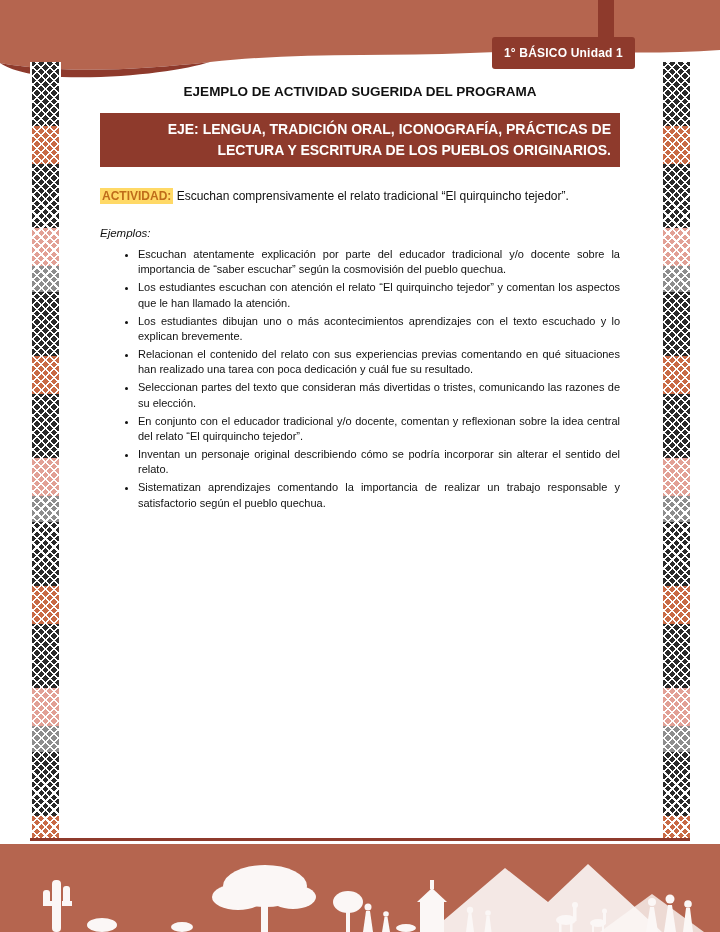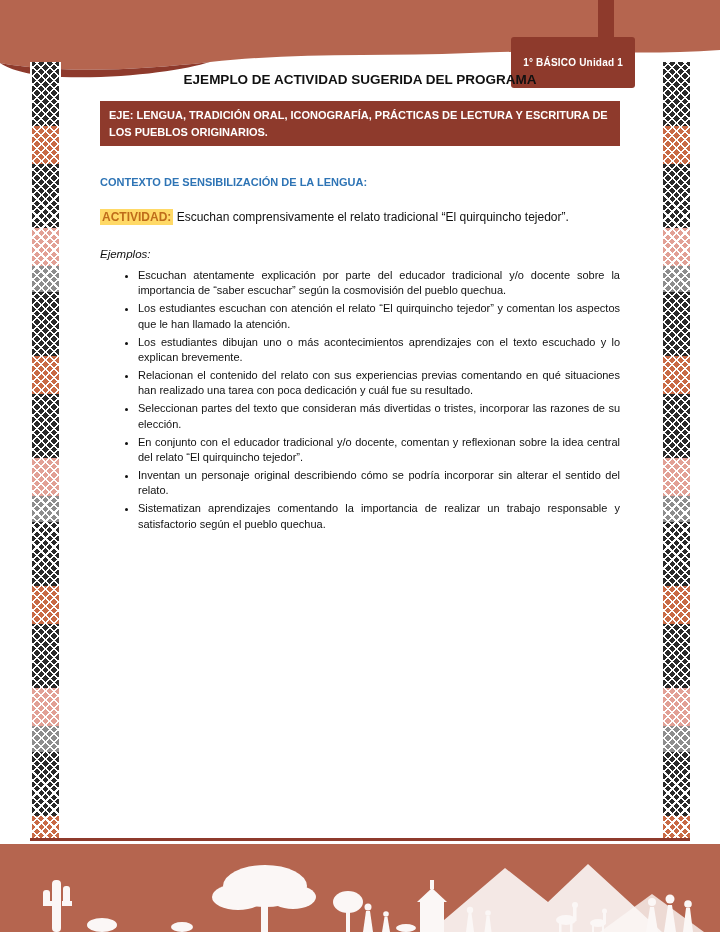--- a/index.html
+++ b/index.html
@@ -7,22 +7,22 @@
     width:720px;height:932px;position:relative;overflow:hidden;
     background:#ffffff;
     font-family:"Liberation Sans", sans-serif;
     color:#111;
   }
   
   .header-band{position:absolute;top:0;left:0;width:720px;height:82px;}
   .unit-badge{
     position:absolute;top:37px;right:85px;
     background:#8e3a2c;color:#fff;
-    font-size:10px;font-weight:bold;
-    padding:20px 12px;border-radius:3px;
+    font-size:12px;font-weight:bold;
+    padding:9px 12px;border-radius:3px;
     letter-spacing:.2px;
   }
   
   .border-strip{
     position:absolute;top:62px;width:27px;height:778px;
     border-left:2px solid #fff;border-right:2px solid #fff;
     background-image:
       repeating-linear-gradient(45deg,#ffffff 0 1.5px,transparent 1.5px 6px),
       repeating-linear-gradient(-45deg,#ffffff 0 1.5px,transparent 1.5px 6px),
       linear-gradient(to bottom,
@@ -30,28 +30,29 @@
         #c96a45 64px 102px,
         #2a2a2a 102px 166px,
         #e2a095 166px 204px,
         #8d8d8d 204px 230px);
     background-size:auto,auto,27px 230px;
     background-repeat:repeat,repeat,repeat;
   }
   .border-left{left:30px;}
   .border-right{left:661px;}
   
-  .content{position:absolute;left:100px;top:72px;width:520px;}
+  .content{position:absolute;left:100px;top:84px;width:520px;}
   .page-title{
     text-align:center;font-weight:bold;font-size:13.5px;margin:0;
   }
   .eje-banner{
     margin-top:14px;background:#8e3a2c;color:#fff;
-    font-weight:bold;font-size:11px;line-height:1.5;
+    font-weight:bold;font-size:14px;line-height:1.5;
     padding:6px 9px;
+    text-align:right;
   }
   .context-heading{
     margin-top:30px;color:#2e74b5;font-weight:bold;font-size:11px;
   }
   .activity-line{margin-top:22px;font-size:12px;}
   .activity-label{
     background:#ffd966;color:#bf6c1a;font-weight:bold;
     padding:1px 2px;
   }
   .examples-label{margin-top:24px;font-size:11.5px;font-style:italic;}
@@ -80,34 +81,33 @@
 <div class="unit-badge">1° BÁSICO Unidad 1</div>
 
 <div class="border-strip border-left"></div>
 <div class="border-strip border-right"></div>
 
 <div class="content">
   <h1 class="page-title">EJEMPLO DE ACTIVIDAD SUGERIDA DEL PROGRAMA</h1>
 
   <div class="eje-banner">EJE: LENGUA, TRADICIÓN ORAL, ICONOGRAFÍA, PRÁCTICAS DE LECTURA Y ESCRITURA DE LOS PUEBLOS ORIGINARIOS.</div>
 
-  <div class="context-heading">CONTEXTO DE SENSIBILIZACIÓN DE LA LENGUA:</div>
 
   <div class="activity-line">
     <span class="activity-label">ACTIVIDAD:</span><span> Escuchan comprensivamente el relato tradicional “El quirquincho tejedor”.</span>
   </div>
 
   <div class="examples-label">Ejemplos:</div>
 
   <ul class="bullet-list">
     <li>Escuchan atentamente explicación por parte del educador tradicional y/o docente sobre la importancia de “saber escuchar” según la cosmovisión del pueblo quechua.</li>
     <li>Los estudiantes escuchan con atención el relato “El quirquincho tejedor” y comentan los aspectos que le han llamado la atención.</li>
     <li>Los estudiantes dibujan uno o más acontecimientos aprendizajes con el texto escuchado y lo explican brevemente.</li>
     <li>Relacionan el contenido del relato con sus experiencias previas comentando en qué situaciones han realizado una tarea con poca dedicación y cuál fue su resultado.</li>
-    <li>Seleccionan partes del texto que consideran más divertidas o tristes, incorporar las razones de su elección.</li>
+    <li>Seleccionan partes del texto que consideran más divertidas o tristes, comunicando las razones de su elección.</li>
     <li>En conjunto con el educador tradicional y/o docente, comentan y reflexionan sobre la idea central del relato “El quirquincho tejedor”.</li>
     <li>Inventan un personaje original describiendo cómo se podría incorporar sin alterar el sentido del relato.</li>
     <li>Sistematizan aprendizajes comentando la importancia de realizar un trabajo responsable y satisfactorio según el pueblo quechua.</li>
   </ul>
 </div>
 
 <div class="footer-rule"></div>
 <div class="footer-band">
   <svg width="720" height="88" viewBox="0 0 720 88">
     <rect width="720" height="88" fill="#b5654f"></rect>

